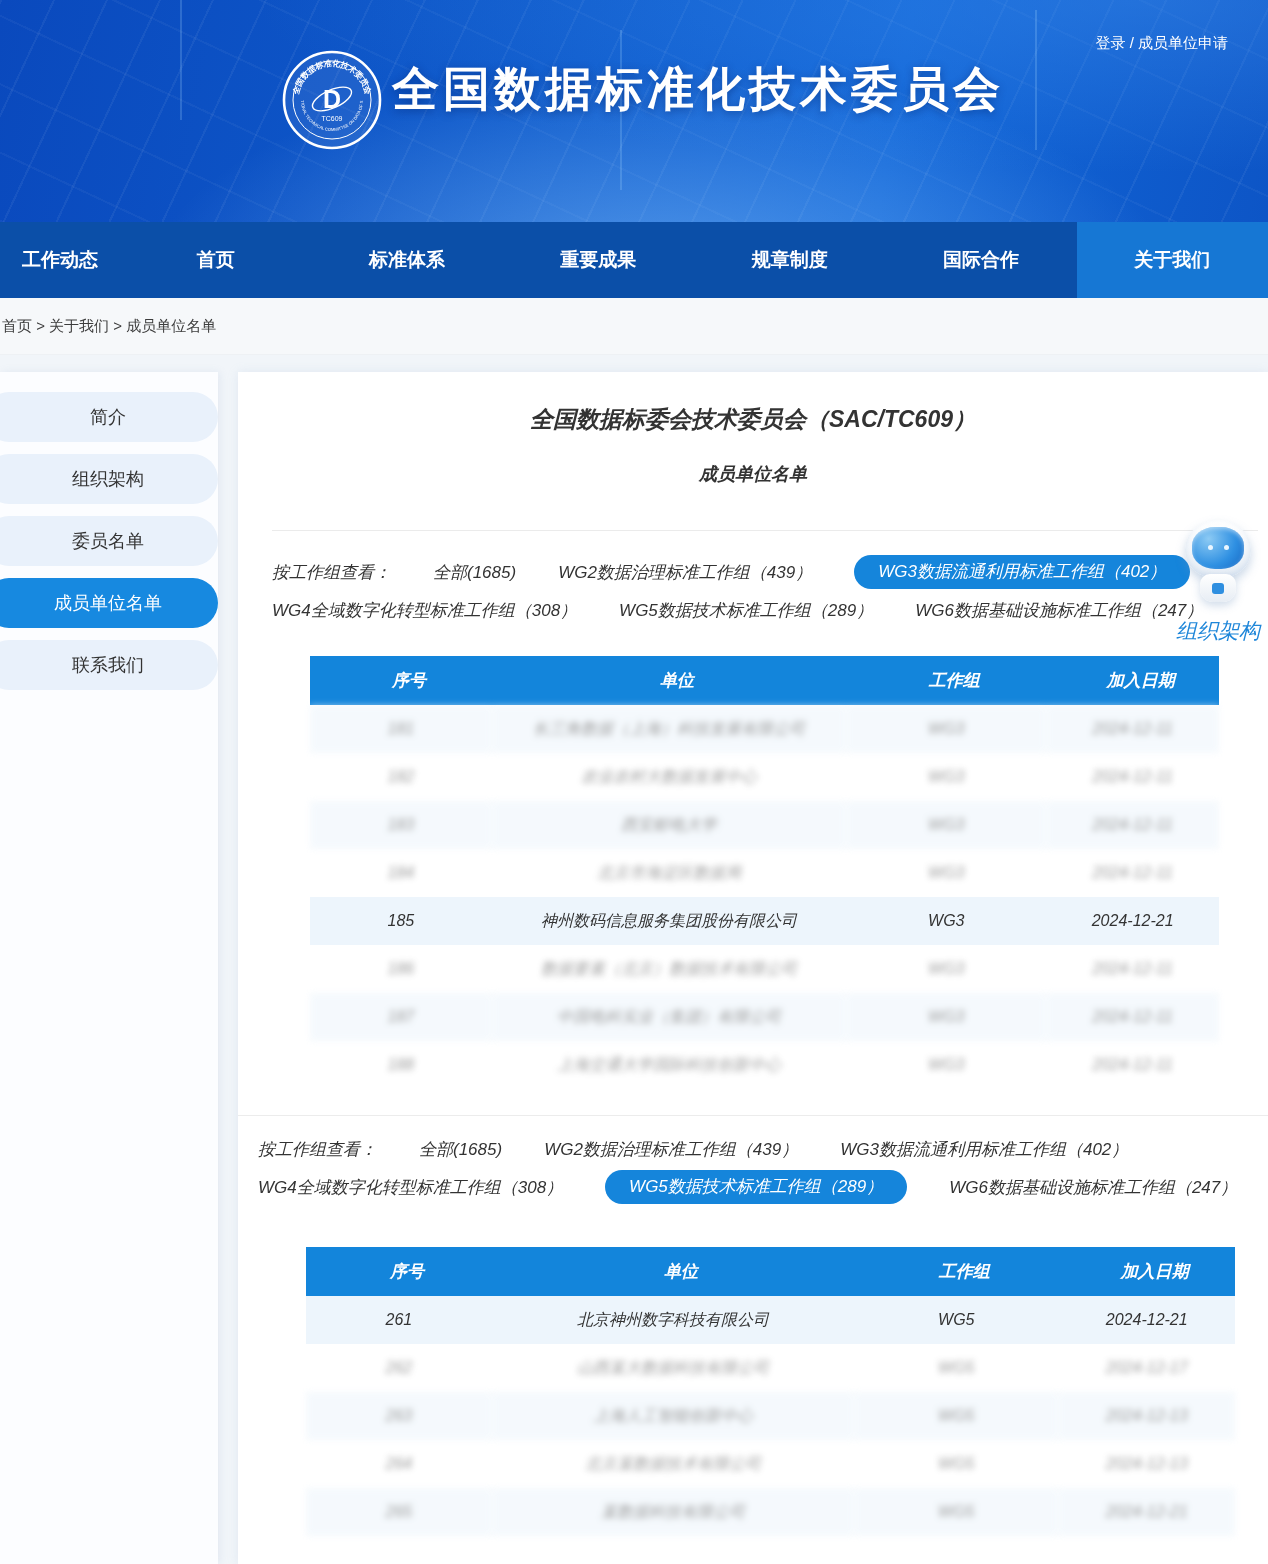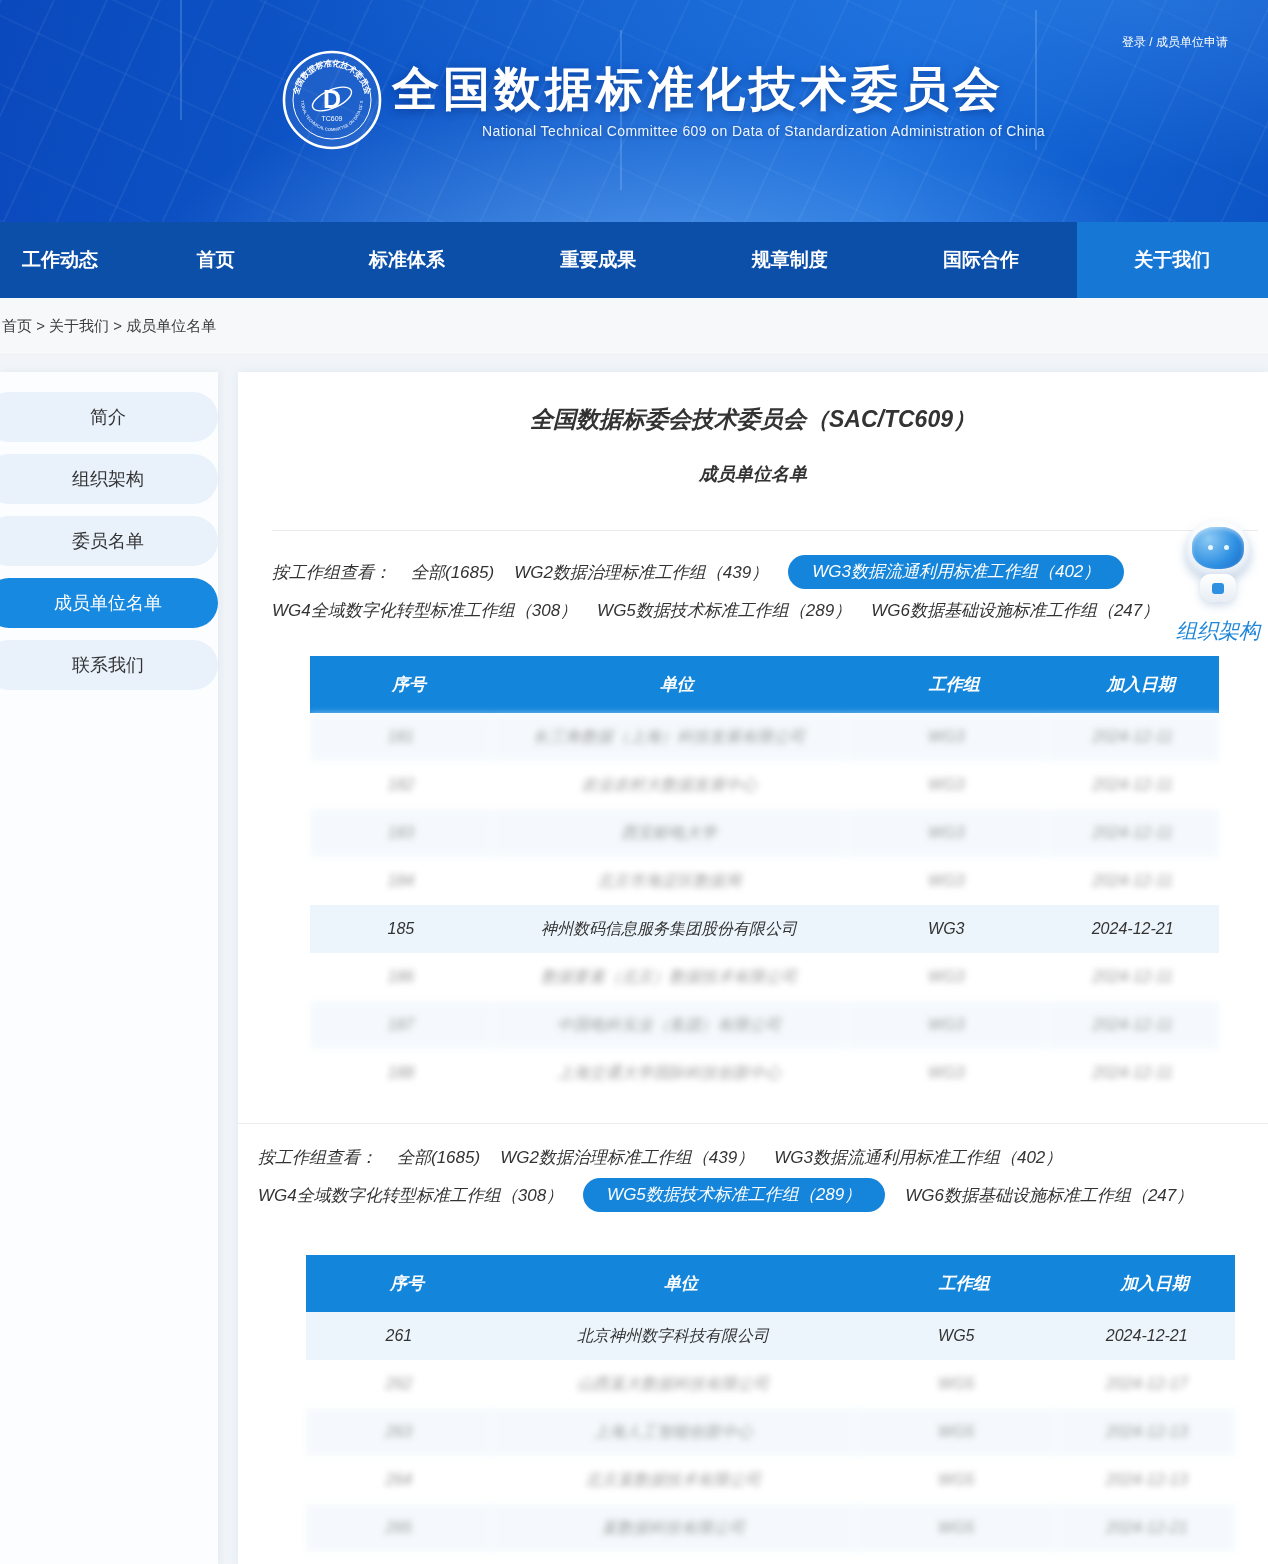--- a/index.html
+++ b/index.html
@@ -13,21 +13,21 @@
   .header {
     position:relative; height:222px; overflow:hidden;
     background:
       radial-gradient(ellipse at 52% 130%, rgba(140,200,255,.55), transparent 55%),
       radial-gradient(ellipse at 90% 0%,  rgba(60,140,235,.45), transparent 55%),
       repeating-linear-gradient(115deg, rgba(255,255,255,.055) 0 2px, transparent 2px 48px),
       repeating-linear-gradient(25deg,  rgba(255,255,255,.04) 0 2px, transparent 2px 62px),
       linear-gradient(100deg,#0a49bd 0%,#0f5ccd 45%,#1166d8 70%,#0d55c6 100%);
   }
   .header .beam { position:absolute; background:rgba(170,220,255,.22); width:2px; }
-  .login-links { position:absolute; top:34px; right:40px; color:#fff; font-size:12px; cursor:pointer; z-index:3; }
+  .login-links { position:absolute; top:34px; right:40px; color:#fff; font-size:15px; cursor:pointer; z-index:3; }
   .logo { position:absolute; left:282px; top:50px; width:100px; height:100px; z-index:2; }
   .brand-cn {
     position:absolute; left:392px; top:58px; color:#fff; font-size:47px; font-weight:bold;
     letter-spacing:4px; text-shadow:0 2px 8px rgba(0,30,100,.45); z-index:2; white-space:nowrap;
   }
   .brand-en {
     position:absolute; left:482px; top:123px; color:#eef6ff; font-size:14px; letter-spacing:.4px;
     text-shadow:0 1px 4px rgba(0,30,100,.4); z-index:2; white-space:nowrap;
   }
 
@@ -66,32 +66,32 @@
     position:absolute; left:238px; top:372px; width:1030px; bottom:0;
     background:#fff; box-shadow:0 0 10px rgba(150,175,210,.18); z-index:1;font-style:italic;
   }
   .page-title  { margin-top:32px; text-align:center; font-size:23px; font-weight:bold; color:#333; }
   .page-subtitle { margin-top:27px; text-align:center; font-size:18px; color:#333; }
   .title-divider { margin:44px 10px 0 34px; border-top:1px solid #ebebeb; }
 
   .wg-section .filters { padding-left:34px; margin-top:22px; }
   .wg-section.second { margin-top:26px; border-top:1px solid #ececec; }
   .wg-section.second .filters { padding-left:20px; margin-top:14px; }
-  .frow { display:flex; align-items:center; gap:20px; height:38px; font-size:17px; color:#333; white-space:nowrap; }
+  .frow { display:flex; align-items:center; gap:42px; height:38px; font-size:17px; color:#333; white-space:nowrap; }
   .fcaption { color:#333; }
   .filter-item { cursor:pointer; }
   .filter-item.selected {
     background:#1585DB; color:#fff; border-radius:18px; padding:7px 24px; line-height:20px;
   }
 
   .members-table { border-collapse:collapse; table-layout:fixed; font-size:16px; color:#333; }
   .wg-section:not(.second) .members-table { width:909px; margin:27px 0 0 72px; }
   .wg-section.second .members-table { width:929px; margin:41px 0 0 68px; }
   .members-table th {
-    background:#1385DB; color:#fff; font-weight:bold; font-size:17px; height:57px; text-align:center;padding-left:16px;
+    background:#1385DB; color:#fff; font-weight:bold; font-size:17px; height:49px; text-align:center;padding-left:16px;
   }
   .members-table td { height:48px; text-align:center; }
   .members-table tbody tr:nth-child(odd) td { background:#EDF5FC; }
   .members-table tbody tr.blurred td { filter:blur(3px); opacity:.55; color:#4a4a4a; }
 
   
   .assistant { position:absolute; right:4px; top:148px; width:92px; text-align:center; z-index:6; cursor:pointer; }
   .robot-head {
     width:66px; height:58px; margin:0 auto; position:relative;
     background:linear-gradient(#ffffff,#e9eff6); border-radius:50% 50% 46% 46%;
@@ -132,21 +132,20 @@
     </text>
     <text font-size="4.2" fill="#ffffff">
       <textPath href="#arcBot" startOffset="50%" text-anchor="middle">NATIONAL TECHNICAL COMMITTEE ON DATA OF SAC</textPath>
     </text>
     <ellipse cx="50" cy="49" rx="21" ry="9" fill="none" stroke="#ffffff" stroke-width="1.4" transform="rotate(-24 50 49)"></ellipse>
     <text x="50" y="58" font-size="25" font-weight="bold" fill="#ffffff" text-anchor="middle">D</text>
     <text x="50" y="71" font-size="7" fill="#ffffff" text-anchor="middle">TC609</text>
   </svg>
 
   <div class="brand-cn">全国数据标准化技术委员会</div>
-  <div class="brand-en">National Technical Committee 609 on Data of Standardization Administration of China</div>
 </div>
 
 <nav class="nav">
     <div class="nav-item">工作动态</div>
     <div class="nav-item">首页</div>
     <div class="nav-item">标准体系</div>
     <div class="nav-item">重要成果</div>
     <div class="nav-item">规章制度</div>
     <div class="nav-item">国际合作</div>
     <div class="nav-item active">关于我们</div>

